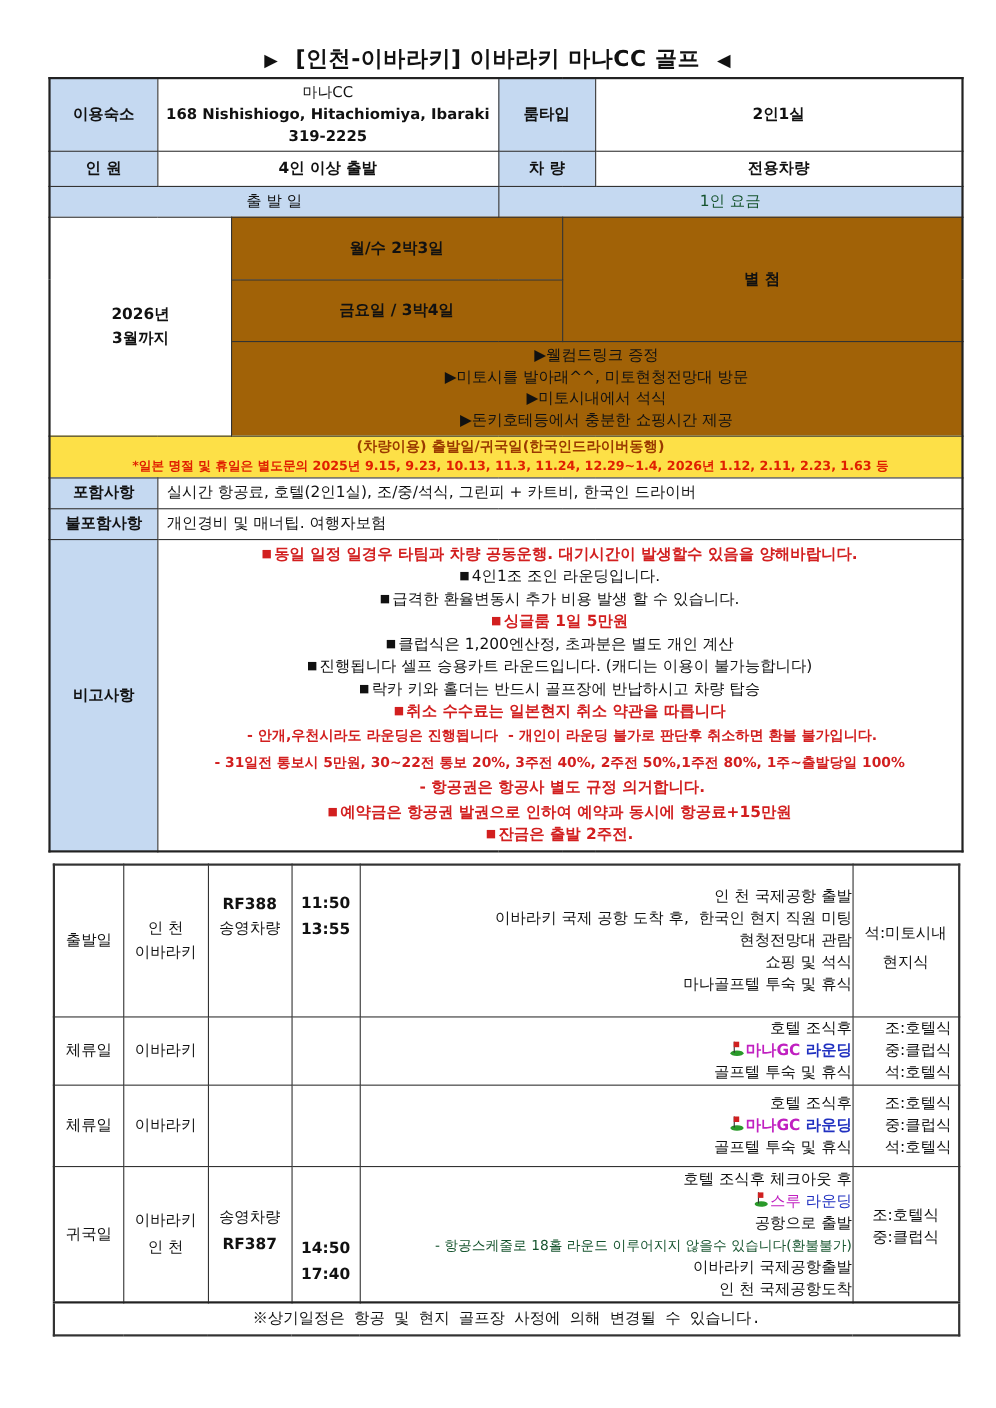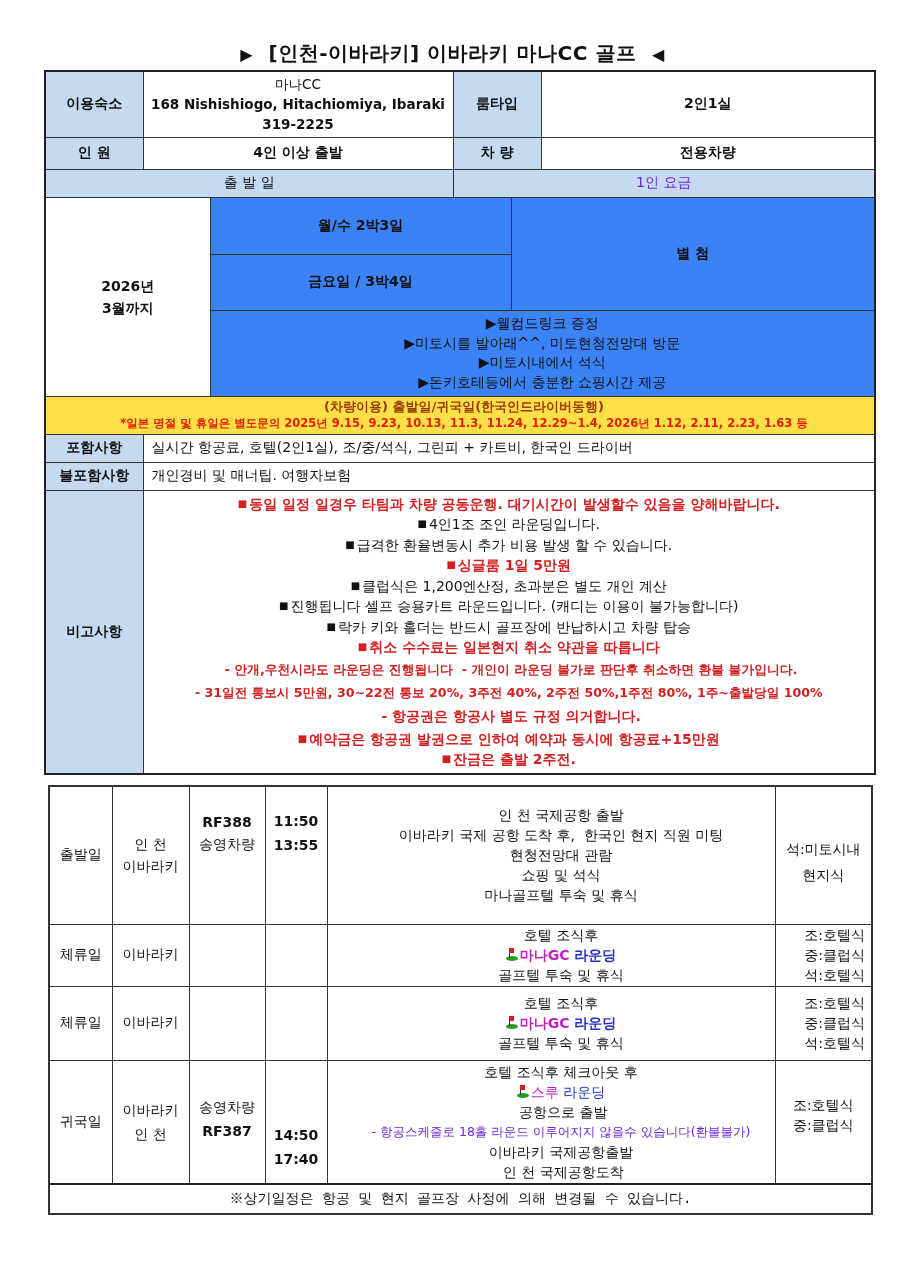--- a/index.html
+++ b/index.html
@@ -5,37 +5,37 @@
   html, body { margin:0; padding:0; background:#ffffff; }
   body { width:905px; height:1280px; position:relative; font-family:"DejaVu Sans", sans-serif; color:#111; overflow:hidden; }
   .title { position:absolute; top:40px; left:0; width:905px; text-align:center; font-size:20px; font-weight:bold; letter-spacing:0.5px; }
   .title .tri { font-size:16px; margin:0 8px; }
 
   table { border-collapse:collapse; table-layout:fixed; }
   .top { position:absolute; left:44px; top:70px; width:830px; border:2px solid #222; }
   .top td { border:1px solid #333; text-align:center; font-size:14px; padding:0; vertical-align:middle; }
   .lbl { background:#c5d9f1; font-weight:bold; }
   .hdr { background:#c5d9f1; }
-  .pink { background:#3b82f6; }
-  .red { color:#6d28d9; }
+  .pink { background:#a16207; }
+  .red { color:#14532d; }
   .bold { font-weight:bold; }
   .yellow { background:#fde047; text-align:left; padding-left:8px !important; }
   .yellow .l1 { font-size:13px; color:#9a3a00; font-weight:bold; }
   .yellow .l2 { font-size:11.5px; color:#e02000; font-weight:bold; }
   .left { text-align:left !important; padding-left:8px !important; }
   .bullets { font-size:13.5px; line-height:19.5px; text-align:left; padding:2px 4px !important; }
   .notes { font-size:13.5px; line-height:20.5px; text-align:left; padding:3px 4px !important;border-radius:26px; }
   .notes .r { color:#d21f1f; font-weight:bold; }
   .notes .b { color:#111; }
   .notes .sq { font-size:10px; vertical-align:2px; margin-right:2px; }
 
   .sched { position:absolute; left:48px; top:785px; width:823px; border:2px solid #333; }
   .sched th { background:#c5d9f1; font-weight:normal; font-size:14px; height:30px; border:1px solid #555; letter-spacing:4px; }
   .sched td { border:1px solid #333; font-size:14px; text-align:center; vertical-align:middle; padding:0; }
-  .sched td.det { text-align:center; padding-left:20px; line-height:20px; }
+  .sched td.det { text-align:right; padding-left:20px; line-height:20px; }
   .sched td.meal { line-height:20px; }
   .mana { color:#c020c0; font-weight:bold; }
   .rounding { color:#2030c0; font-weight:bold; }
   .golf { display:inline-block; width:12px; height:13px; position:relative; vertical-align:-1px; margin-right:2px; }
   .golf .flag { position:absolute; left:3px; top:0; width:5px; height:5px; background:#d02020; }
   .golf .pole { position:absolute; left:3px; top:0; width:1px; height:10px; background:#333; }
   .golf .green { position:absolute; left:0; top:8px; width:12px; height:5px; border-radius:50%; background:#2a9a2a; }
   .footer { text-align:center !important; font-size:14px; height:28px; border-top:2px solid #222 !important;font-family:Liberation Mono, monospace; }
 </style>
 </head>

